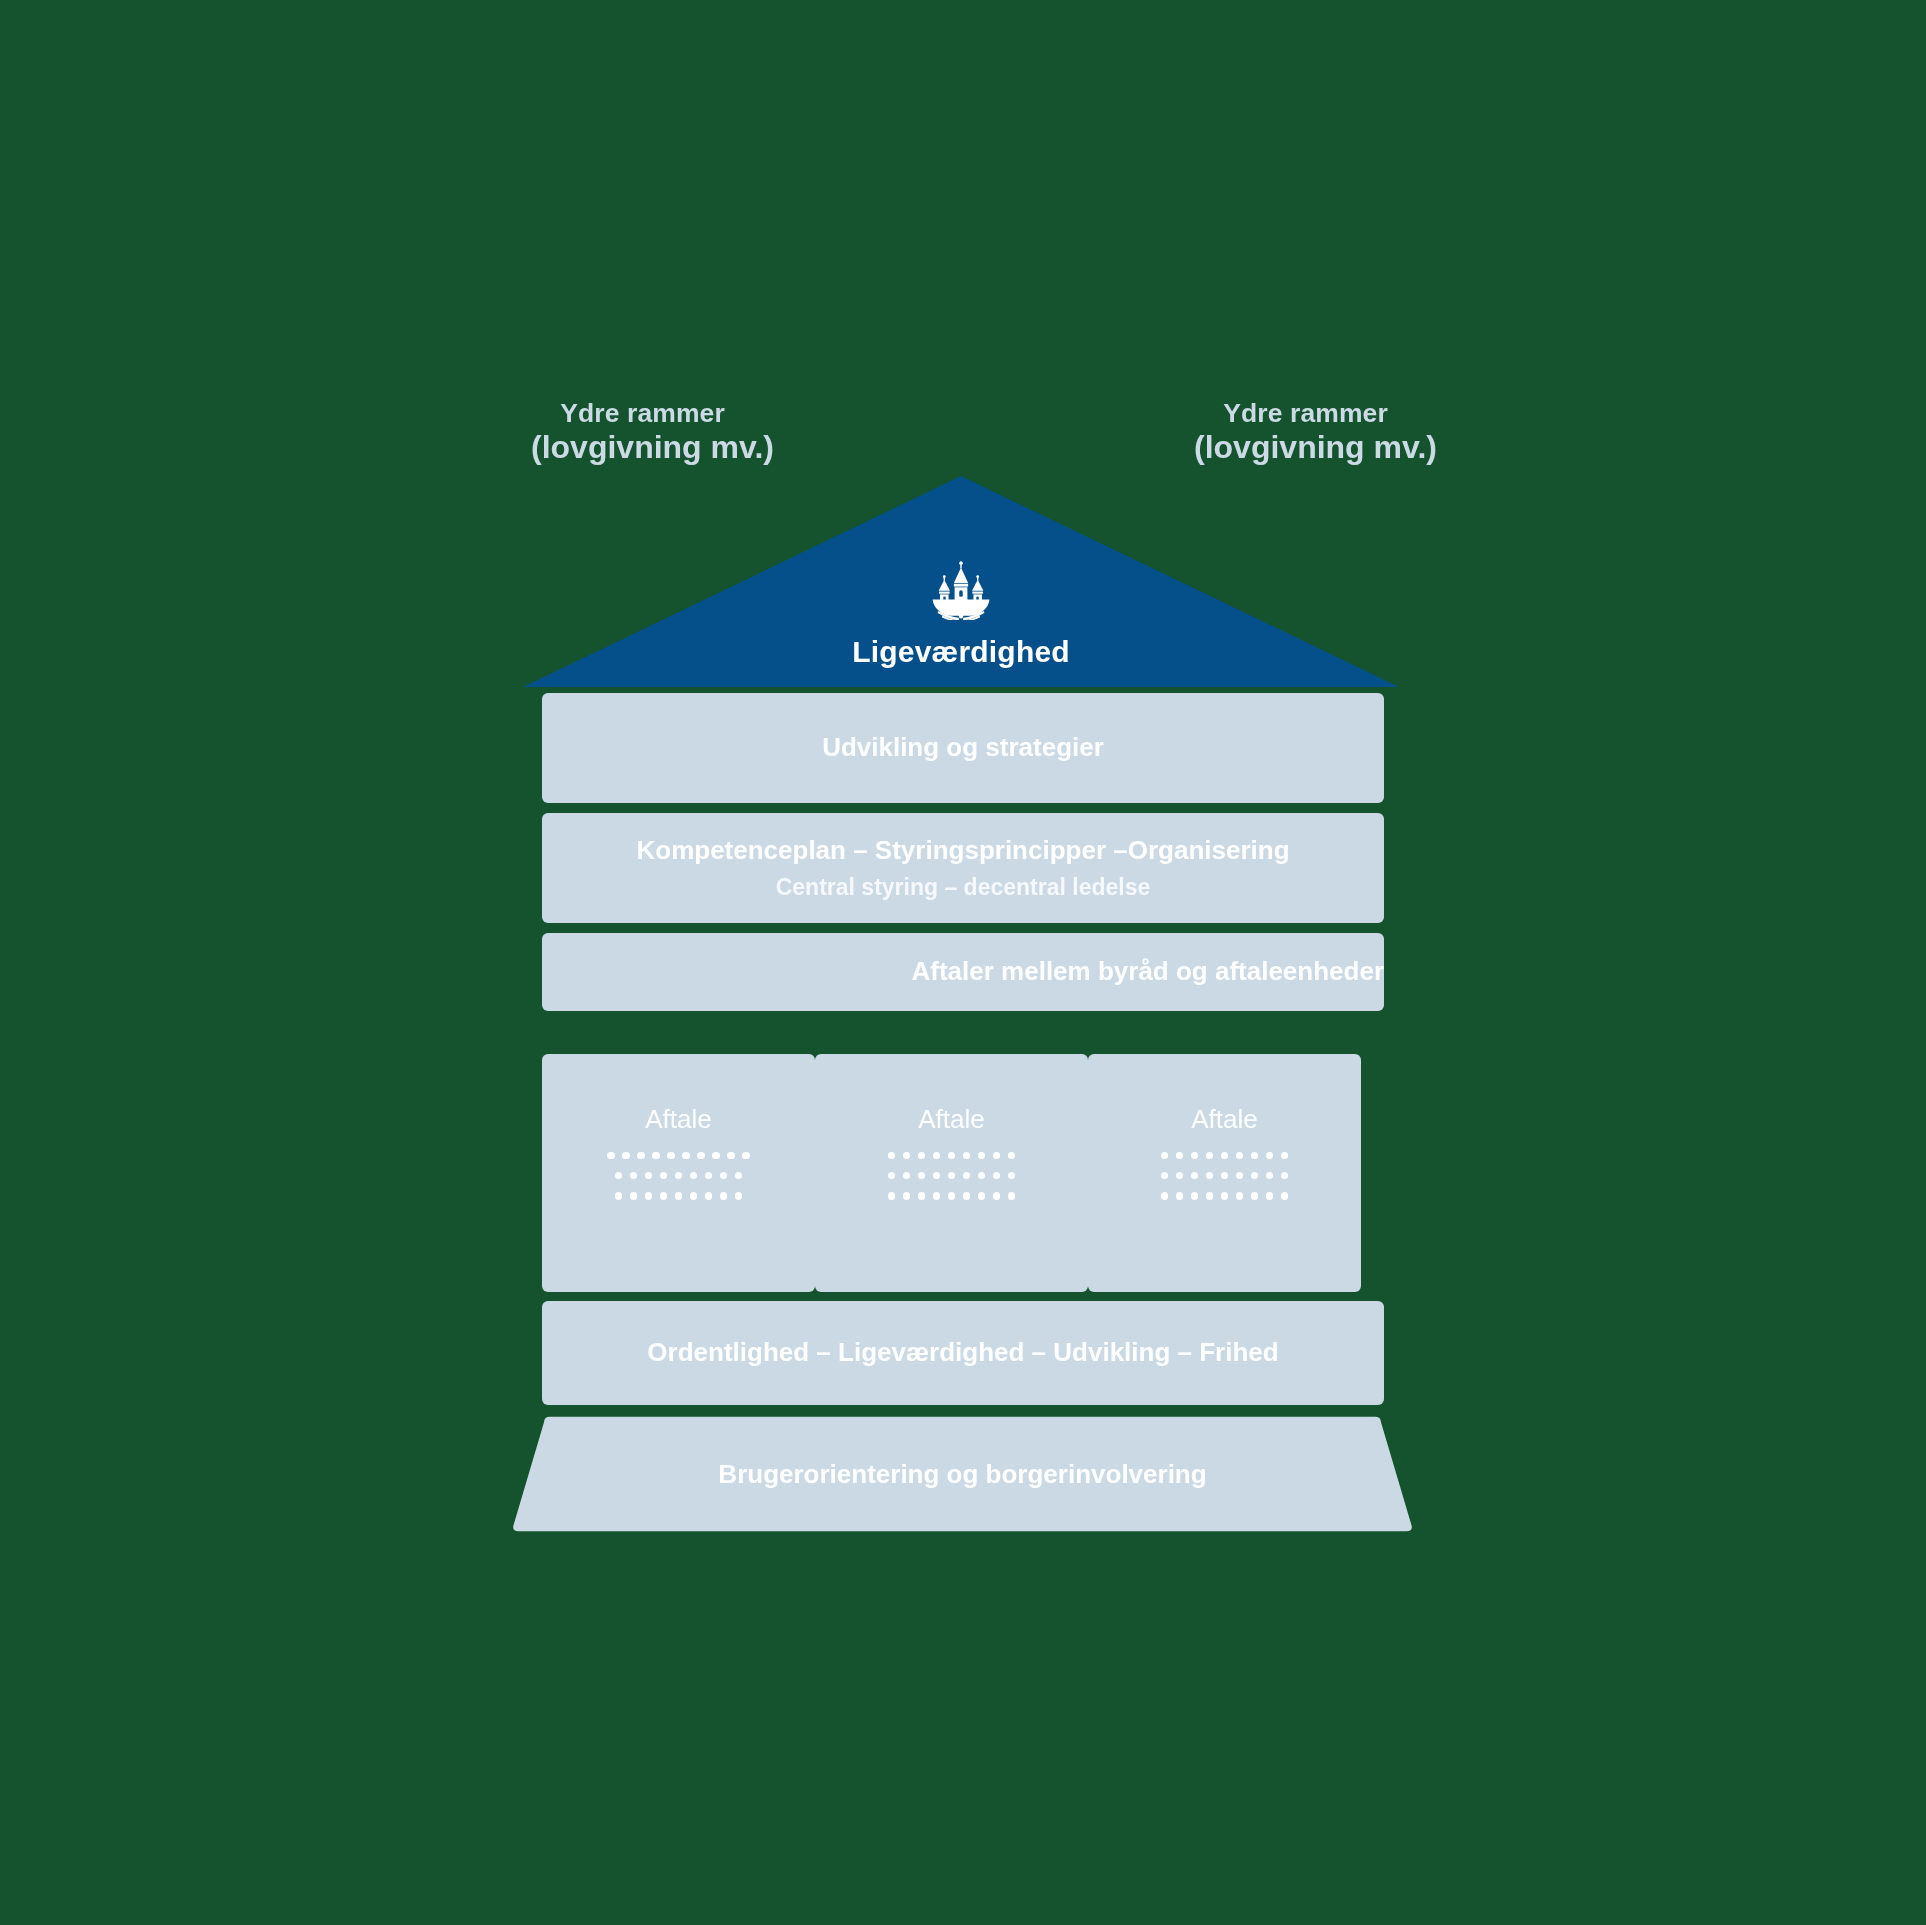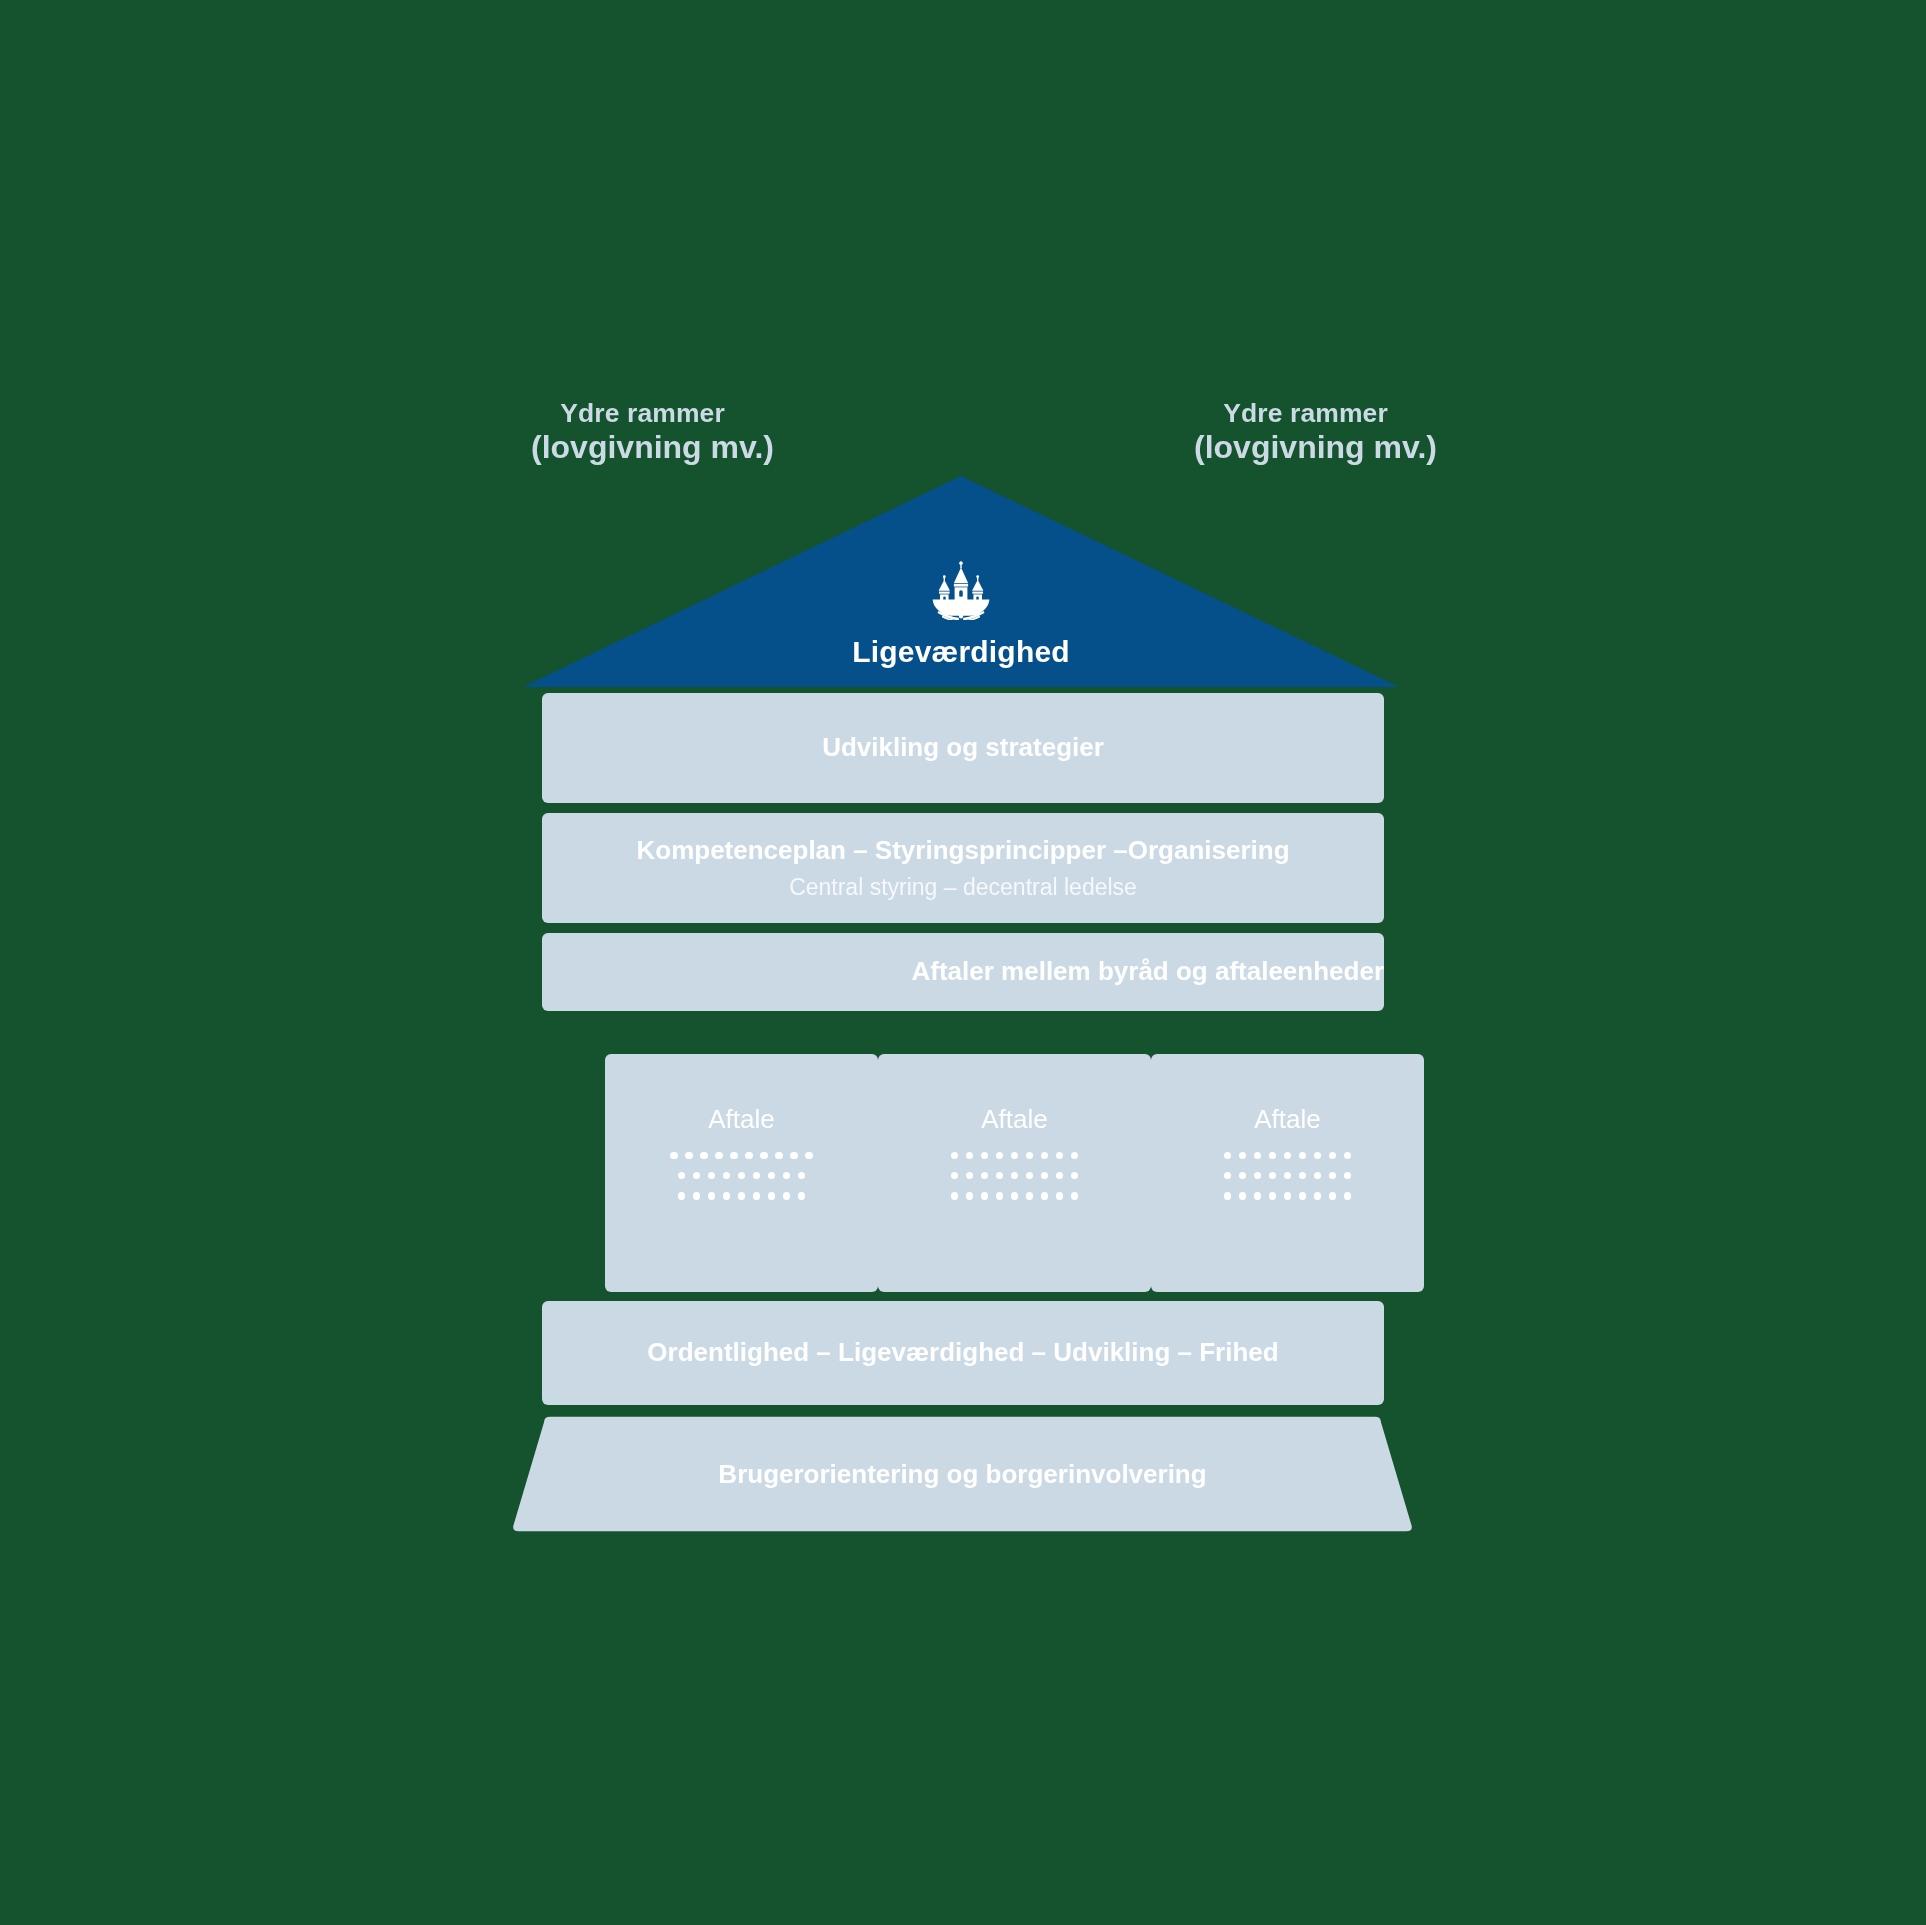--- a/index.html
+++ b/index.html
@@ -98,43 +98,42 @@
   .band-title {
     color: #ffffff;
     font-weight: bold;
     font-size: 26px;
     line-height: 1.15;
     text-align: center;
     white-space: nowrap;
   }
   .band-sub {
     color: rgba(255,255,255,0.82);
-    font-weight: normal;
+    font-weight: bold;
     font-size: 23px;
     line-height: 1.15;
     text-align: center;
     margin-top: 8.6px;
     white-space: nowrap;
   }
 
   #band-policies  { top: 693px; height: 110px; }
   #band-competence{ top: 813px; height: 110px; }
   #band-agreements{ top: 933px; height: 78px; align-items: flex-end; }
   #band-values    { top: 1301px; height: 104px; }
 
   
   #agreement-row {
     position: absolute;
     left: 542px;
     top: 1054px;
     width: 842px;
     height: 238px;
     display: flex;
-    justify-content: flex-end;
-    margin-left: 40px;
+    justify-content: flex-start;
   }
   .agreement-col {
     width: 273px;
     height: 100%;
     background: #cbd9e5;
     border-radius: 6px;
     display: flex;
     flex-direction: column;
     align-items: center;
     box-sizing: border-box;

